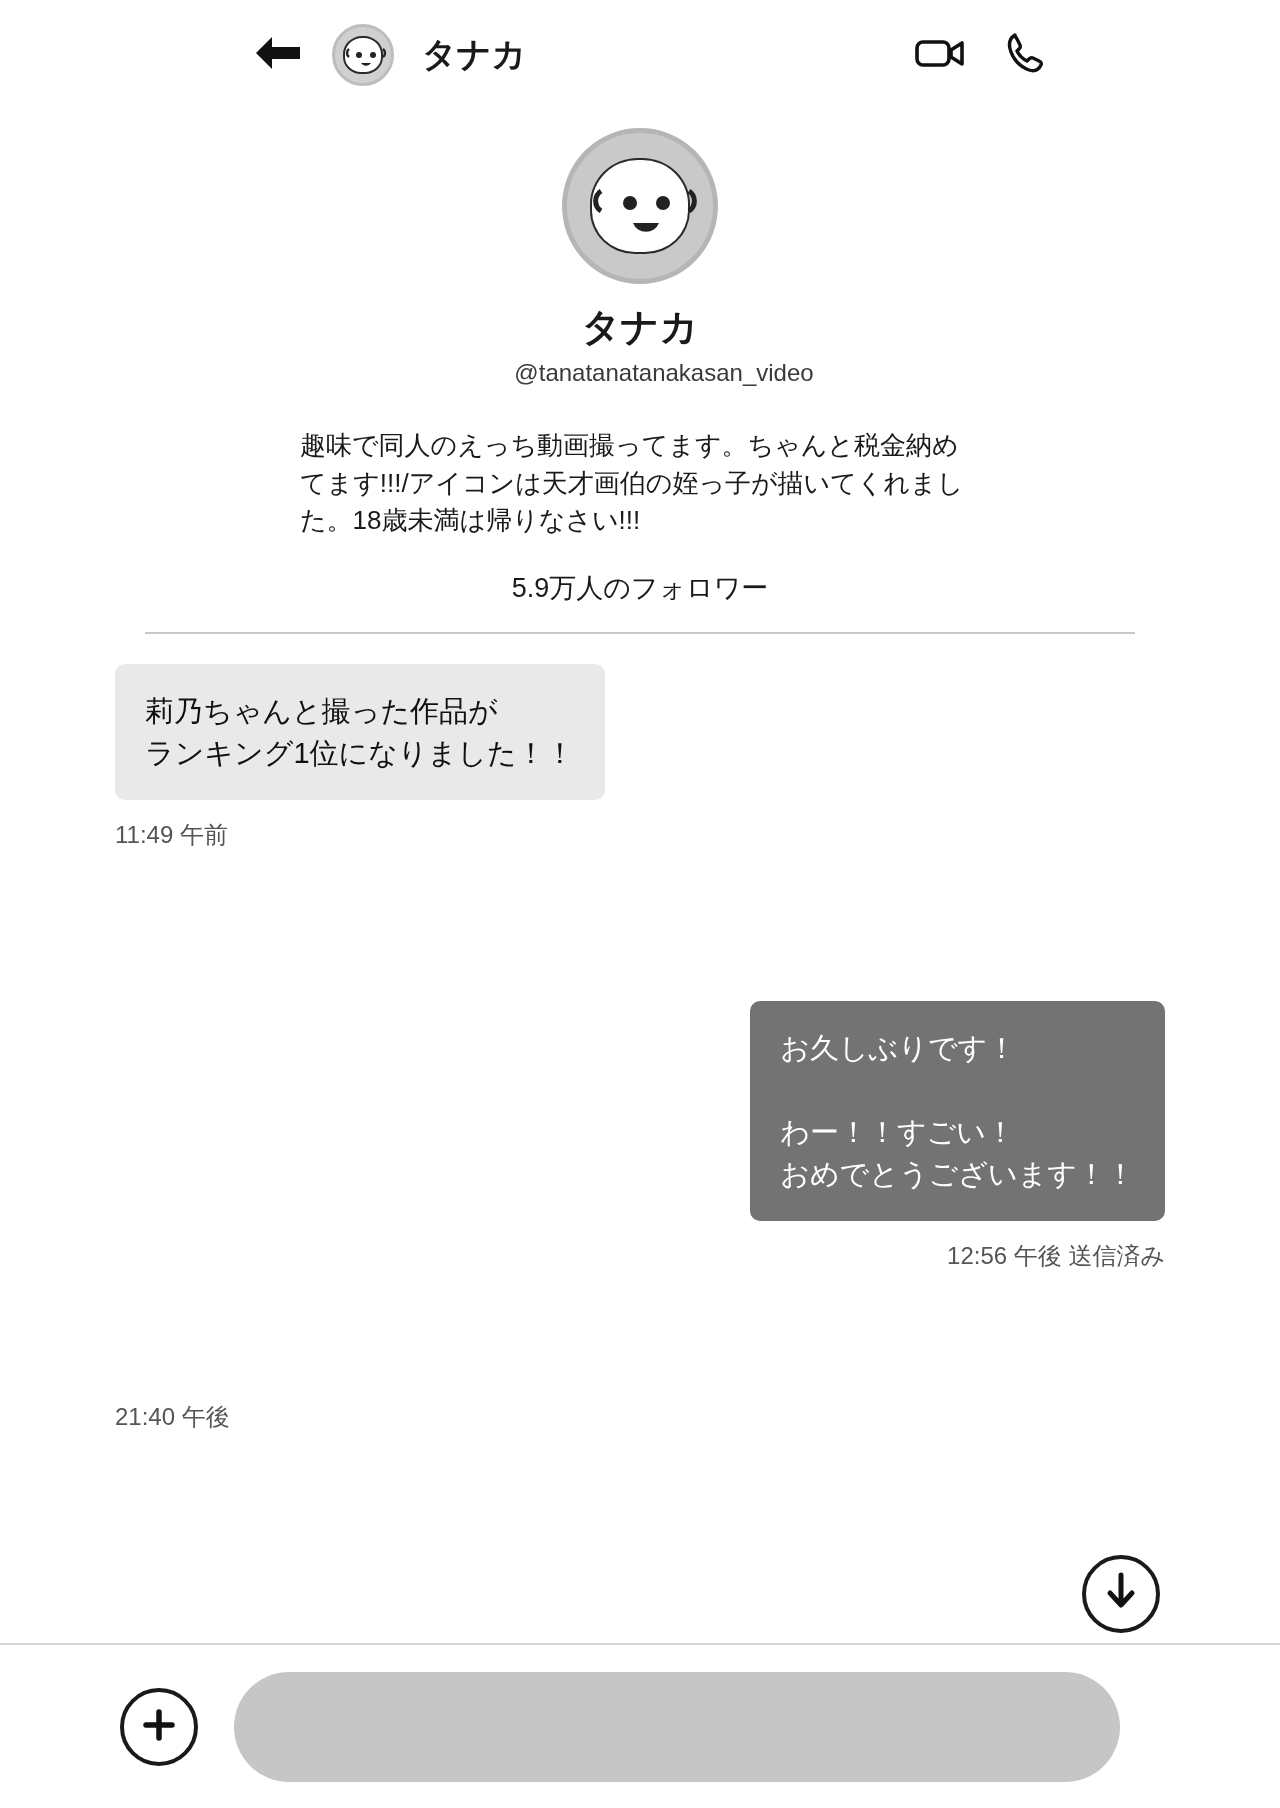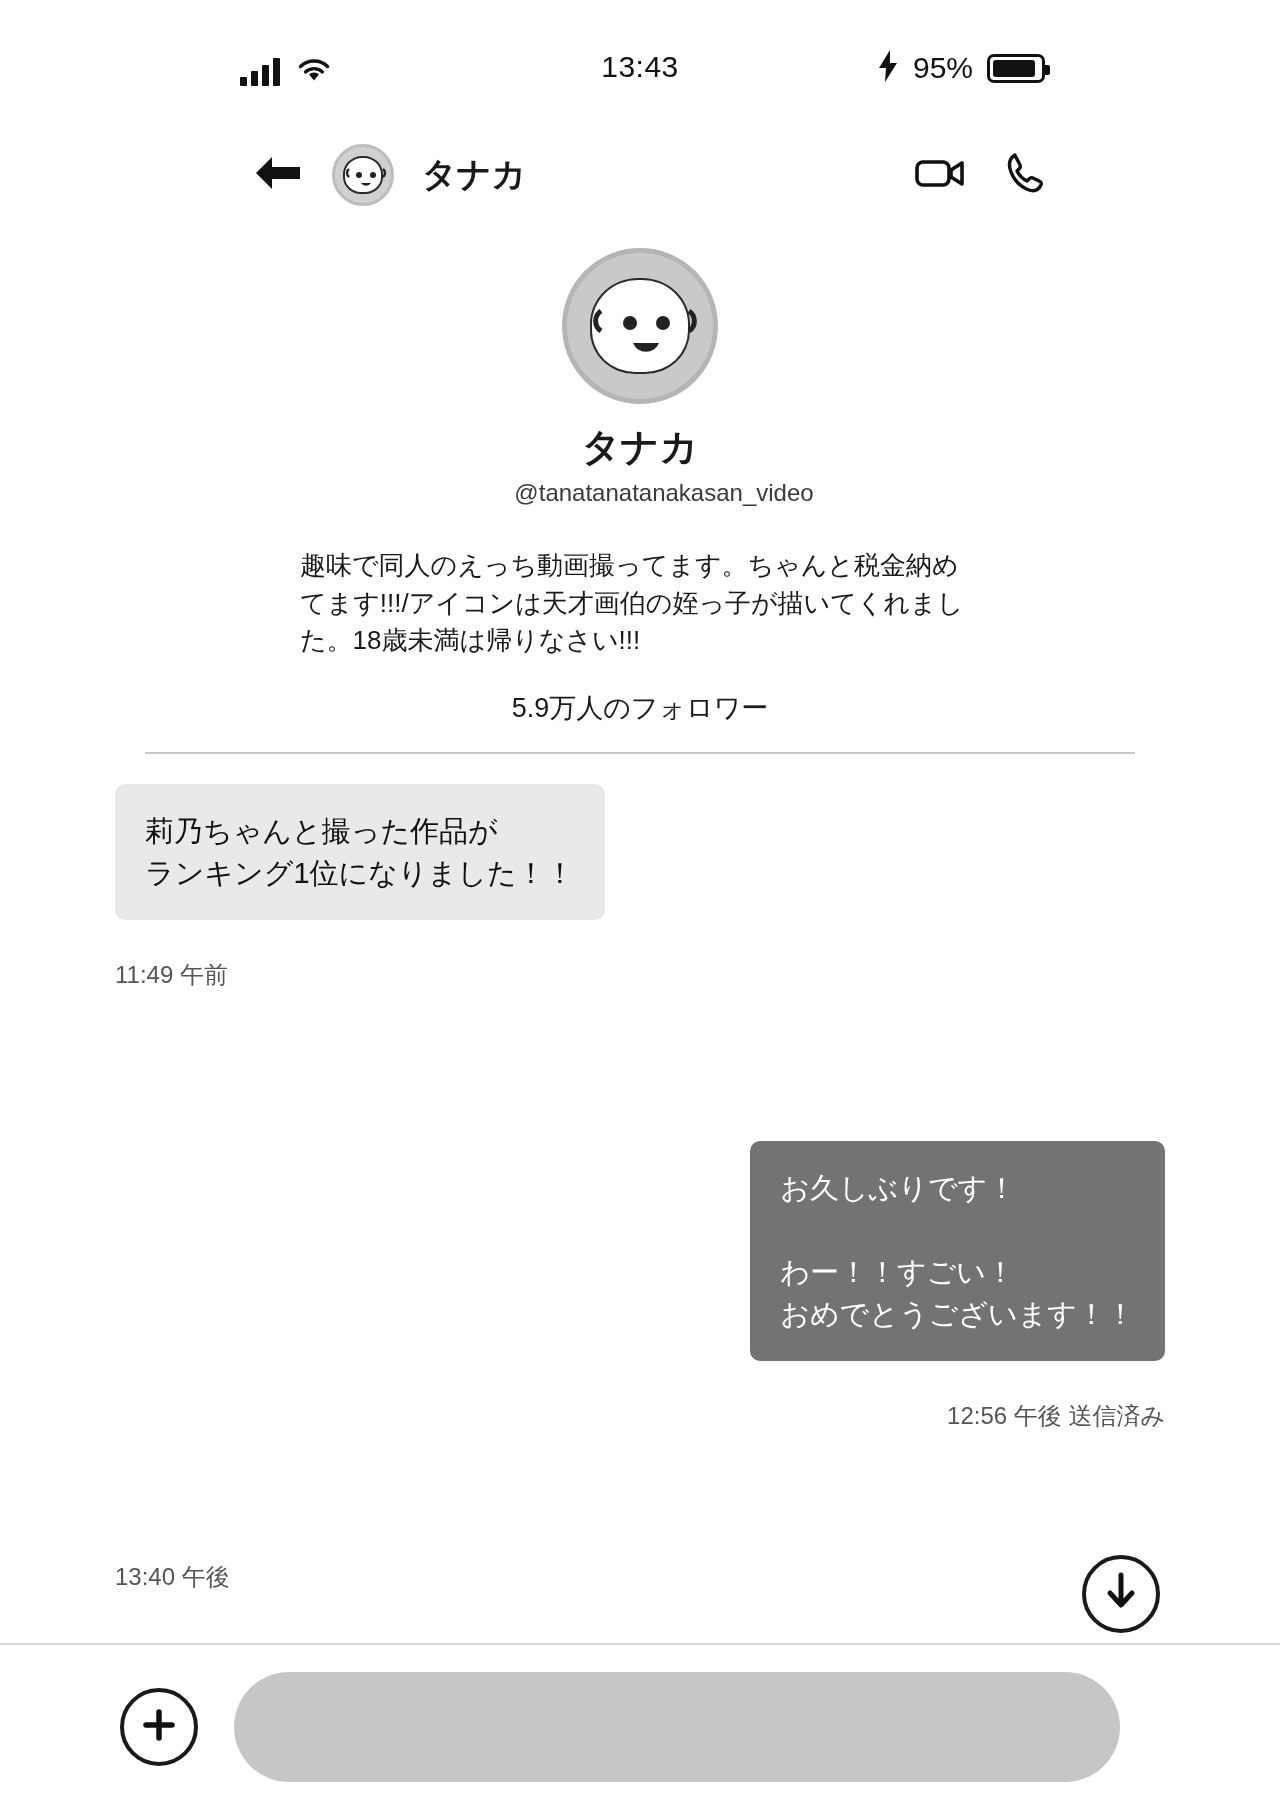--- a/index.html
+++ b/index.html
@@ -149,21 +149,21 @@
     height: 2px;
     background: #c9c9c9;
   }
 
   
   .messages {
     flex: 1;
     position: relative;
     padding: 30px 0 0 0;
   }
-  .row { display: flex; flex-direction: column; padding: 0 115px; gap: 20px; }
+  .row { display: flex; flex-direction: column; padding: 0 115px; }
   .row.in { align-items: flex-start; }
   .row.out { align-items: flex-end; }
   .bubble {
     border-radius: 10px;
     padding: 26px 30px;
     font-size: 29px;
     line-height: 1.45;
     max-width: 620px;
     white-space: pre-line;
   }
@@ -219,49 +219,20 @@
     font-size: 28px;
     color: #8a8a8a;
     margin-right: 40px;
   }
 </style>
 </head>
 <body>
 
 <div class="phone">
 
-  <div class="statusbar">
-    <div class="sb-left">
-      <span class="bars">
-          <i></i>
-          <i></i>
-          <i></i>
-          <i></i>
-        </span>
-      <span>
-        <svg width="36" height="28" viewBox="0 0 36 28">
-            <path d="M18 24.5l-5-6.2a7.8 7.8 0 0110 0z" fill="#111"></path>
-            <path d="M4.5 10.5a19.5 19.5 0 0127 0" stroke="#111" stroke-width="3.4" fill="none" stroke-linecap="round"></path>
-            <path d="M9.5 16a12.6 12.6 0 0117 0" stroke="#111" stroke-width="3.2" fill="none" stroke-linecap="round"></path>
-          </svg>
-      </span>
-    </div>
-    <div class="sb-time">13:43</div>
-    <div class="sb-right">
-      <span>
-        <svg width="22" height="32" viewBox="0 0 22 32">
-            <path d="M13 0L2 18h7L8 32 20 13h-7z" fill="#111"></path>
-          </svg>
-      </span>
-      <span class="sb-pct">95%</span>
-      <span class="batt">
-          <span></span>
-        </span>
-    </div>
-  </div>
 
   <div class="header">
     <div class="hdr-left">
       <span>
         <svg width="54" height="40" viewBox="0 0 54 40">
             <path d="M22 4L6 20l16 16v-10h28v-12H22z" fill="#111"></path>
           </svg>
       </span>
       <span class="avatar-sm">
         <span class="face" style="width:40px;height:38px;"></span>
@@ -320,21 +291,21 @@
       <div class="bubble out">お久しぶりです！
 
 わー！！すごい！
 おめでとうございます！！</div>
       <div class="meta">12:56  午後  送信済み</div>
     </div>
 
     <div class="spacer-md"></div>
 
     <div class="row in">
-      <div class="meta">13:40  午後</div>
+      <div class="meta">21:40  午後</div>
     </div>
 
     <div class="scroll-down">
       <span>
         <svg width="40" height="42" viewBox="0 0 40 42">
             <path d="M20 4v26M9 22l11 12 11-12" stroke="#111" stroke-width="5" fill="none" stroke-linecap="round" stroke-linejoin="round"></path>
           </svg>
       </span>
     </div>
   </div>

